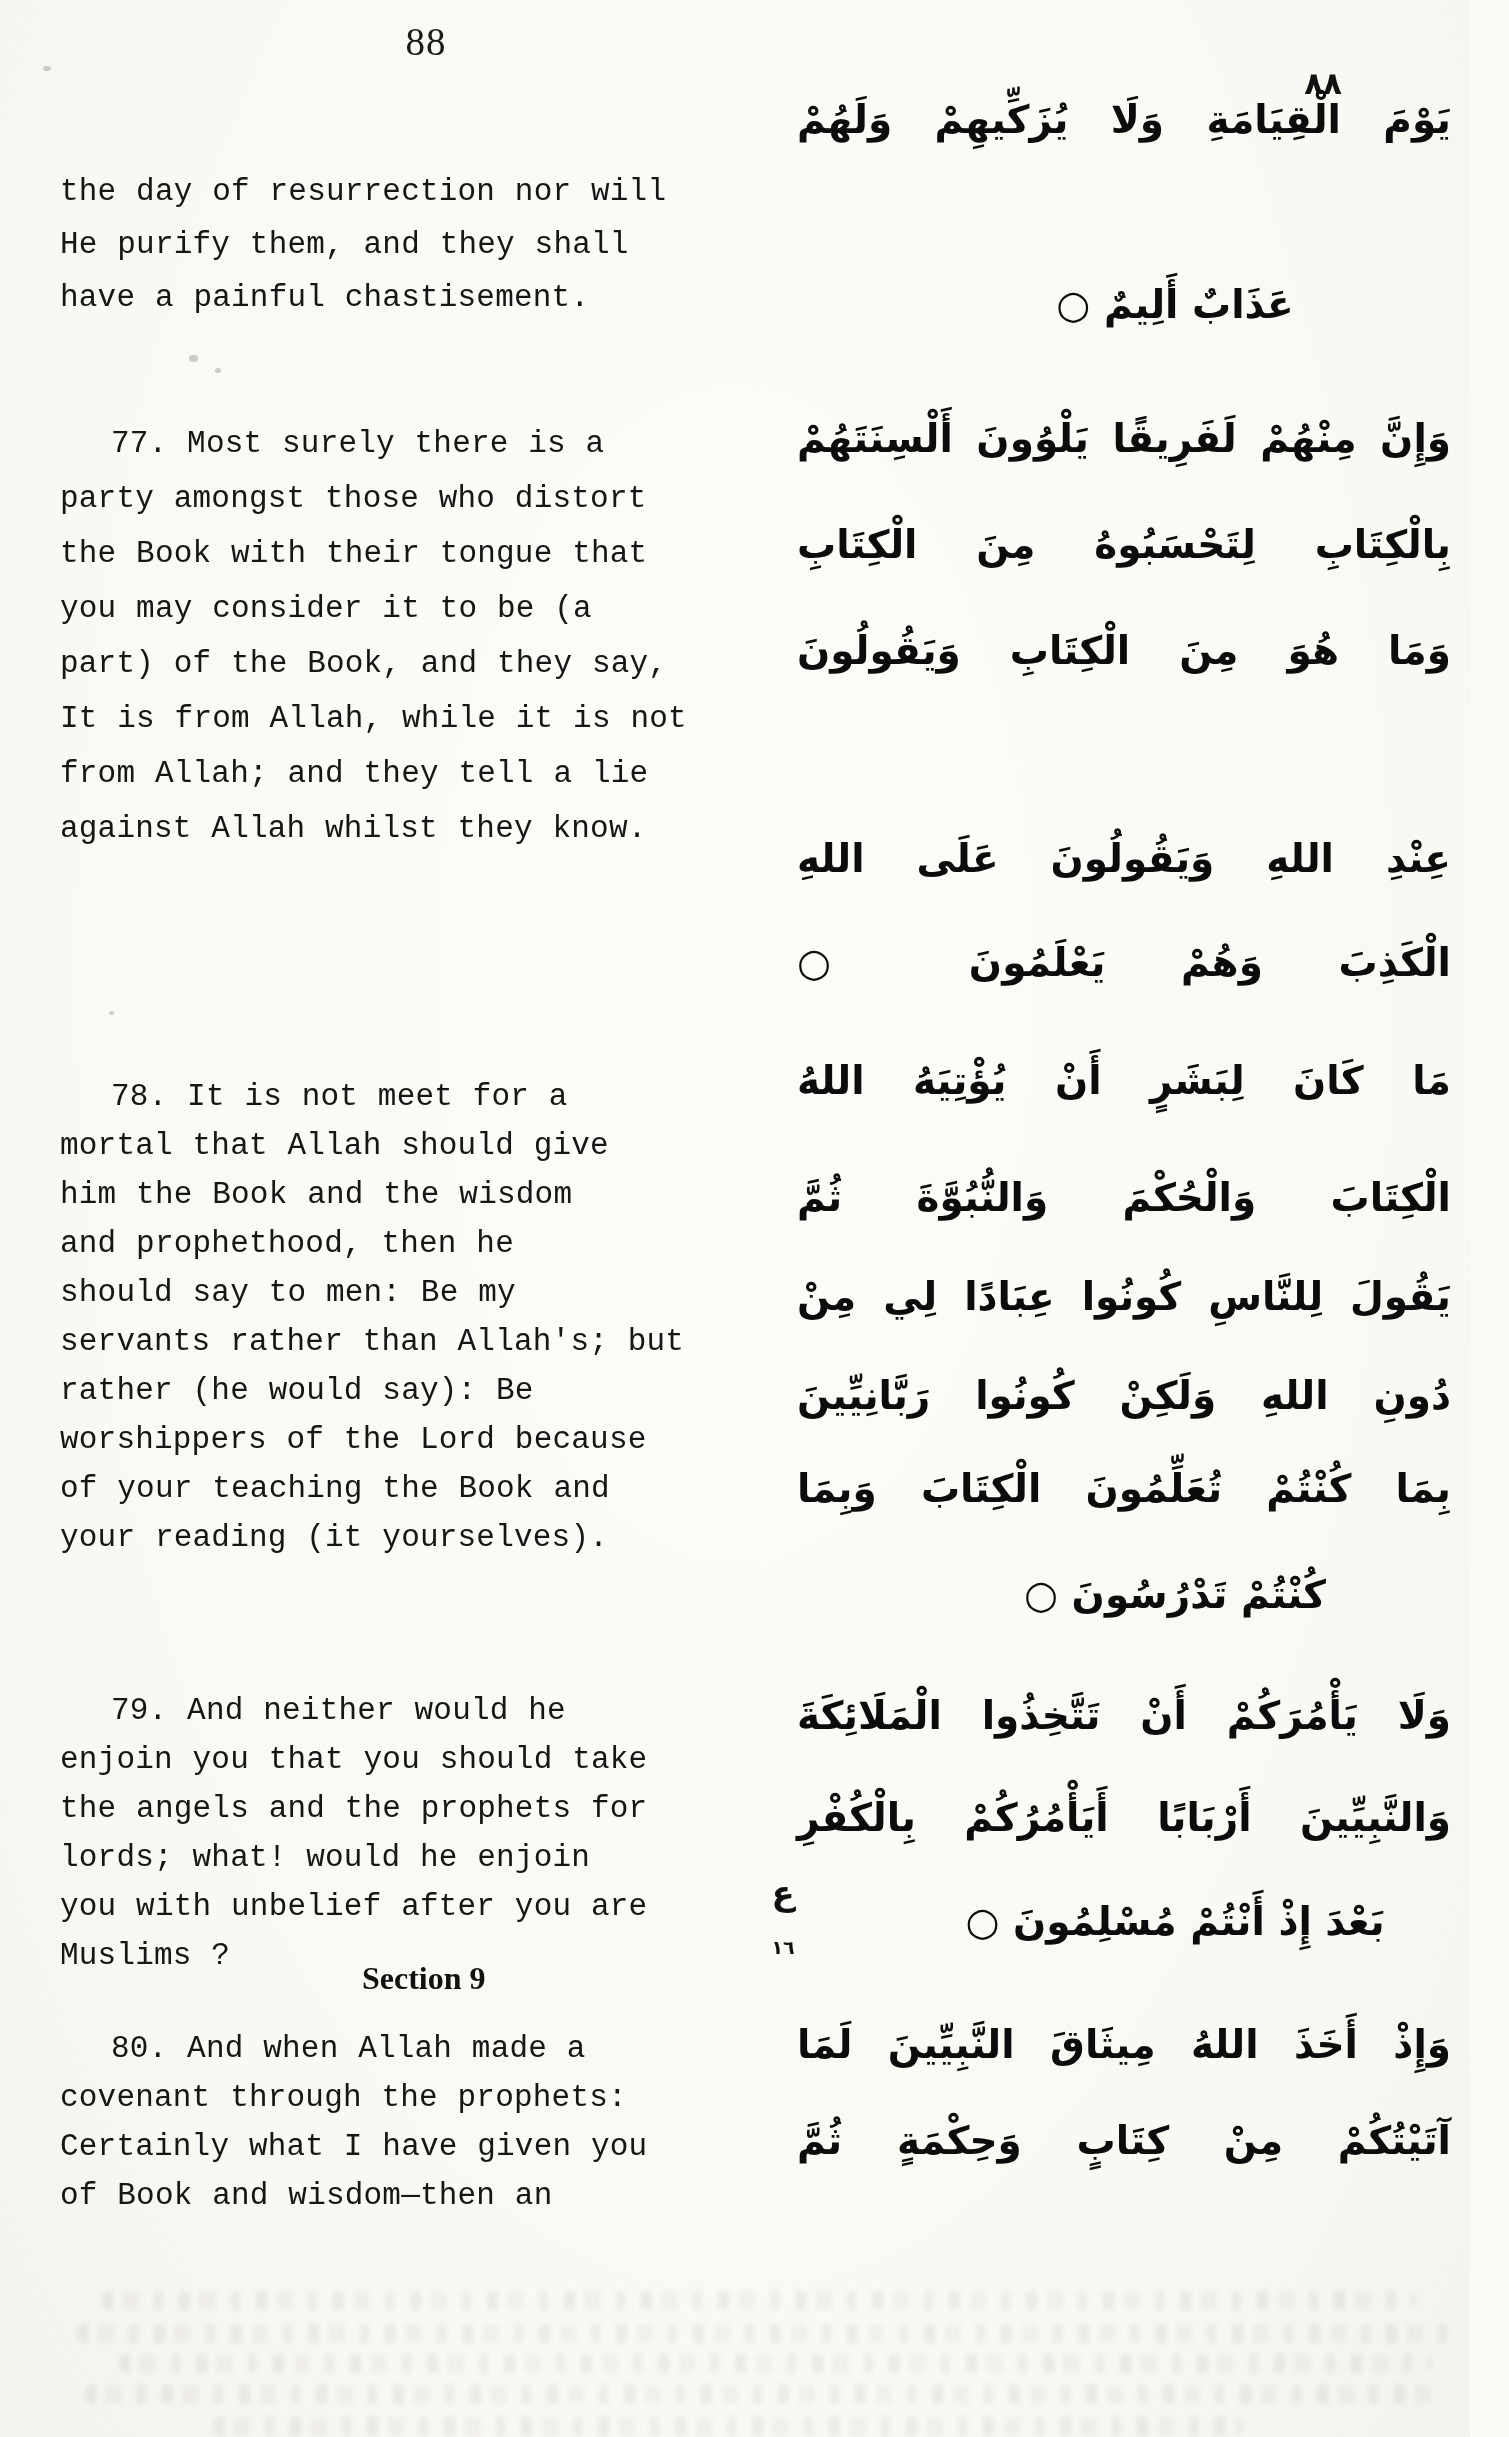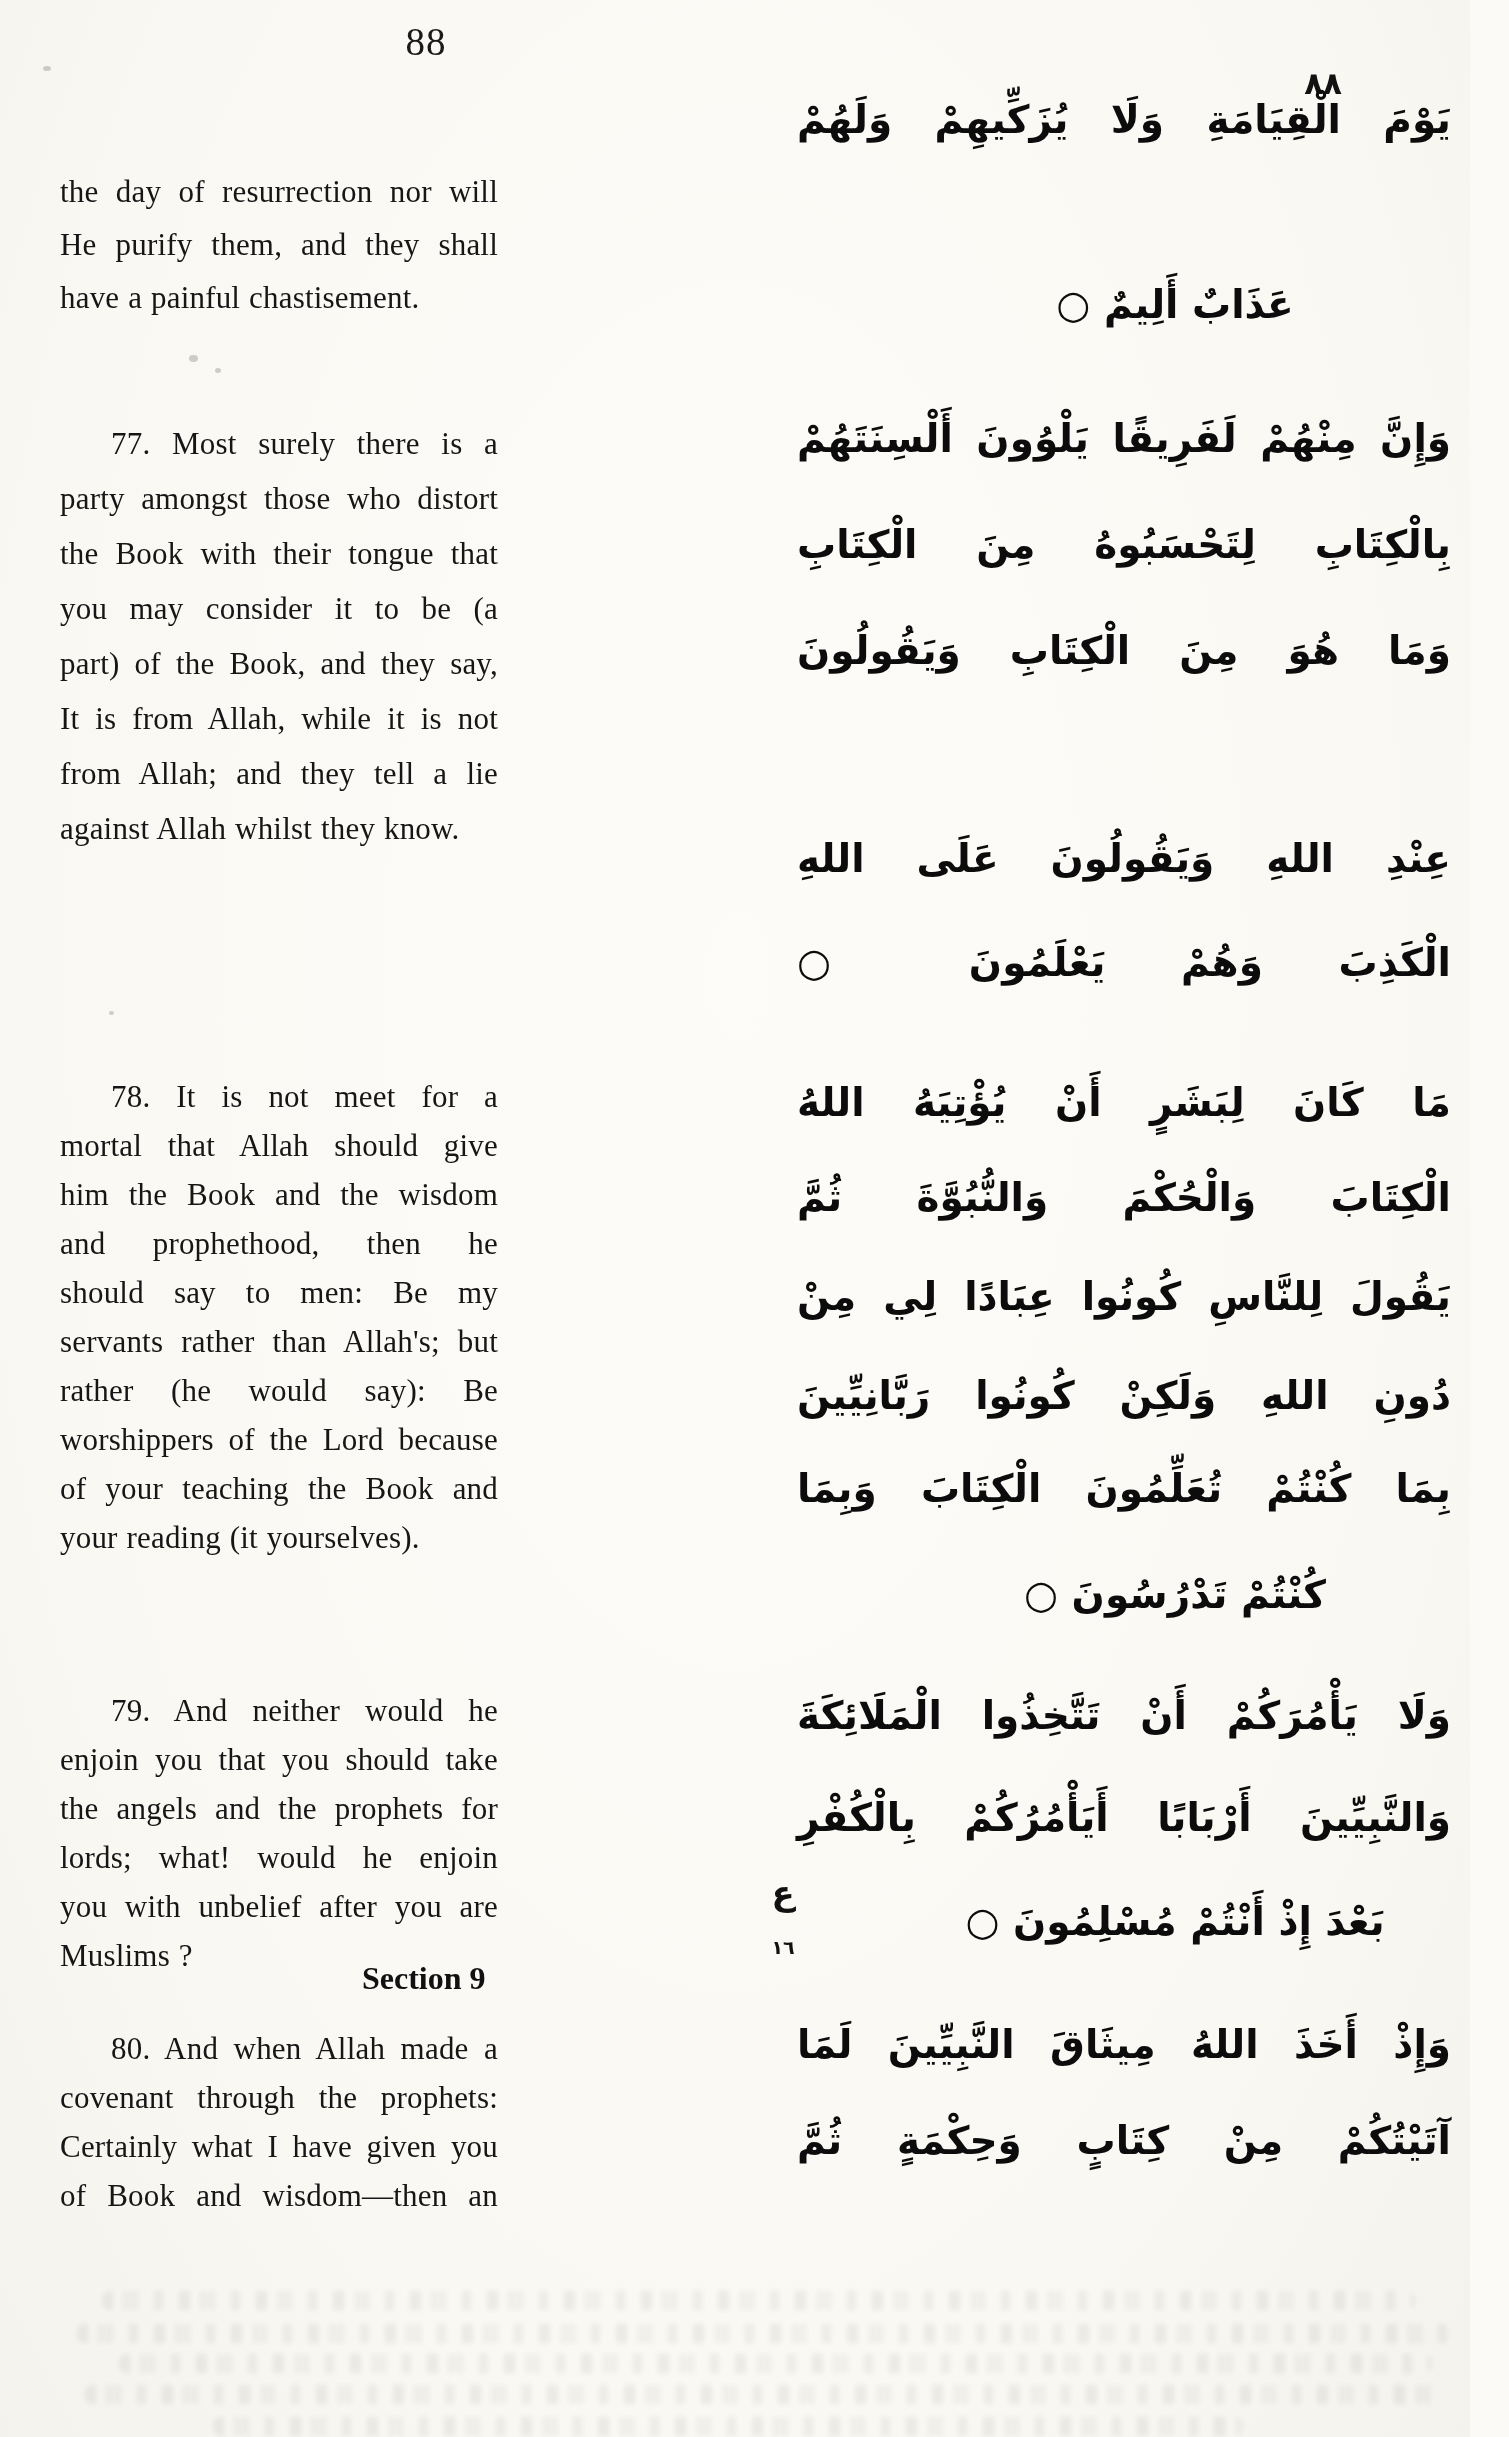--- a/index.html
+++ b/index.html
@@ -15,21 +15,21 @@
   
   .page-number{
     position:absolute;top:19px;left:358px;width:136px;
     text-align:center;font-size:39px;letter-spacing:0.9px;color:#1a1a1a;
   }
   
   .para{position:absolute;left:60px;width:438px;}
   .line{
     display:block;font-size:31px;color:#161616;
     text-align:justify;text-align-last:justify;
-    white-space:nowrap;letter-spacing:0.2px;word-spacing:0.9px;
+    white-space:nowrap;letter-spacing:0.2px;word-spacing:0.9px;font-family:Liberation Mono, monospace;
   }
   .line.last{text-align-last:left;}
   .line.indent{text-indent:51px;}
   .p0 .line{line-height:53px;}
   .p1 .line{line-height:55px;}
   .p2 .line{line-height:49px;}
   .p3 .line{line-height:49px;}
   .p4 .line{line-height:49px;}
   .p0{top:165px;}
   .p1{top:416px;}
@@ -131,21 +131,21 @@
 
   <div class="ar-marker">٨٨</div>
 
   <div class="ar-line" style="top:95px">يَوْمَ الْقِيَامَةِ وَلَا يُزَكِّيهِمْ وَلَهُمْ</div>
   <div class="ar-line center" style="top:280px">عَذَابٌ أَلِيمٌ ○</div>
   <div class="ar-line" style="top:414px">وَإِنَّ مِنْهُمْ لَفَرِيقًا يَلْوُونَ أَلْسِنَتَهُمْ</div>
   <div class="ar-line" style="top:520px">بِالْكِتَابِ لِتَحْسَبُوهُ مِنَ الْكِتَابِ</div>
   <div class="ar-line" style="top:626px">وَمَا هُوَ مِنَ الْكِتَابِ وَيَقُولُونَ</div>
   <div class="ar-line" style="top:834px">عِنْدِ اللهِ وَيَقُولُونَ عَلَى اللهِ</div>
   <div class="ar-line" style="top:938px">الْكَذِبَ وَهُمْ يَعْلَمُونَ ○</div>
-  <div class="ar-line" style="top:1078px">مَا كَانَ لِبَشَرٍ أَنْ يُؤْتِيَهُ اللهُ</div>
+  <div class="ar-line" style="top:1056px">مَا كَانَ لِبَشَرٍ أَنْ يُؤْتِيَهُ اللهُ</div>
   <div class="ar-line" style="top:1173px">الْكِتَابَ وَالْحُكْمَ وَالنُّبُوَّةَ ثُمَّ</div>
   <div class="ar-line" style="top:1272px">يَقُولَ لِلنَّاسِ كُونُوا عِبَادًا لِي مِنْ</div>
   <div class="ar-line" style="top:1371px">دُونِ اللهِ وَلَكِنْ كُونُوا رَبَّانِيِّينَ</div>
   <div class="ar-line" style="top:1464px">بِمَا كُنْتُمْ تُعَلِّمُونَ الْكِتَابَ وَبِمَا</div>
   <div class="ar-line center" style="top:1570px">كُنْتُمْ تَدْرُسُونَ ○</div>
   <div class="ar-line" style="top:1691px">وَلَا يَأْمُرَكُمْ أَنْ تَتَّخِذُوا الْمَلَائِكَةَ</div>
   <div class="ar-line" style="top:1793px">وَالنَّبِيِّينَ أَرْبَابًا أَيَأْمُرُكُمْ بِالْكُفْرِ</div>
   <div class="ar-line center" style="top:1897px">بَعْدَ إِذْ أَنْتُمْ مُسْلِمُونَ ○</div>
   <div class="ar-line" style="top:2020px">وَإِذْ أَخَذَ اللهُ مِيثَاقَ النَّبِيِّينَ لَمَا</div>
   <div class="ar-line" style="top:2116px">آتَيْتُكُمْ مِنْ كِتَابٍ وَحِكْمَةٍ ثُمَّ</div>

